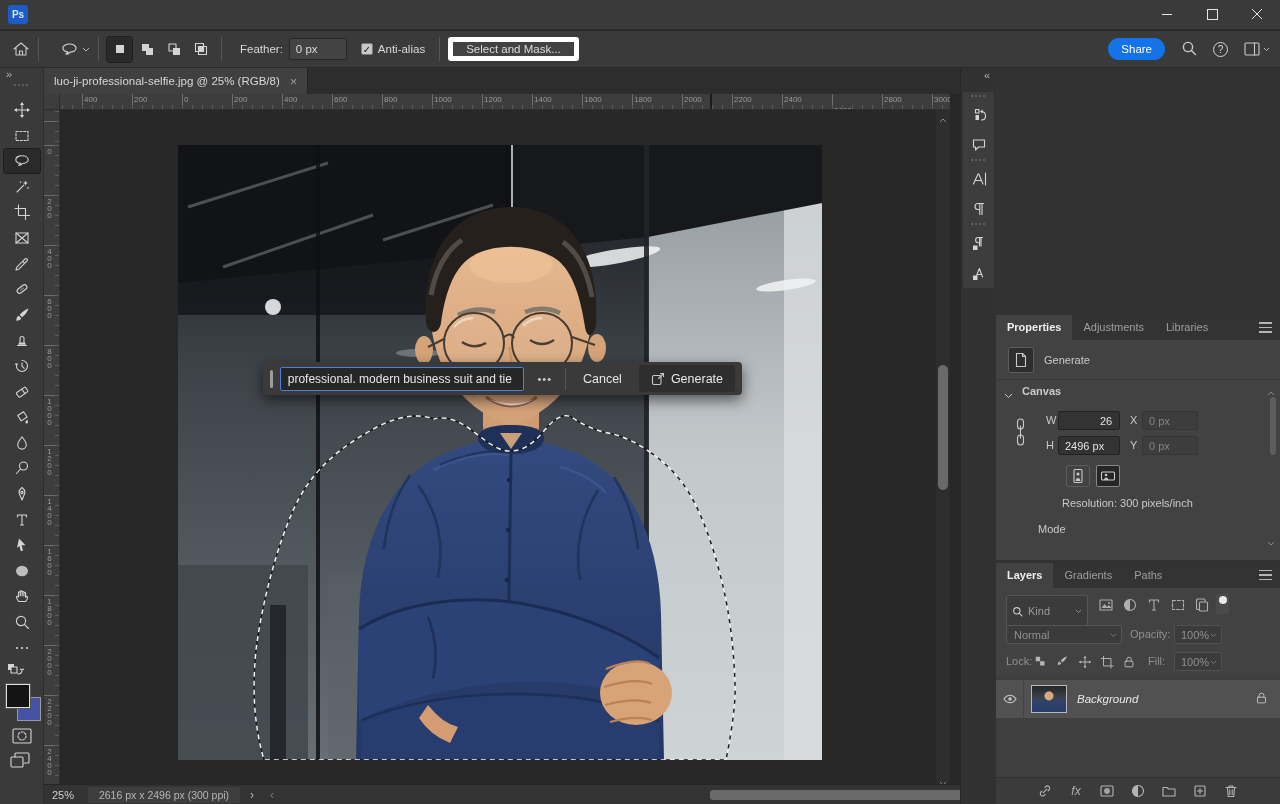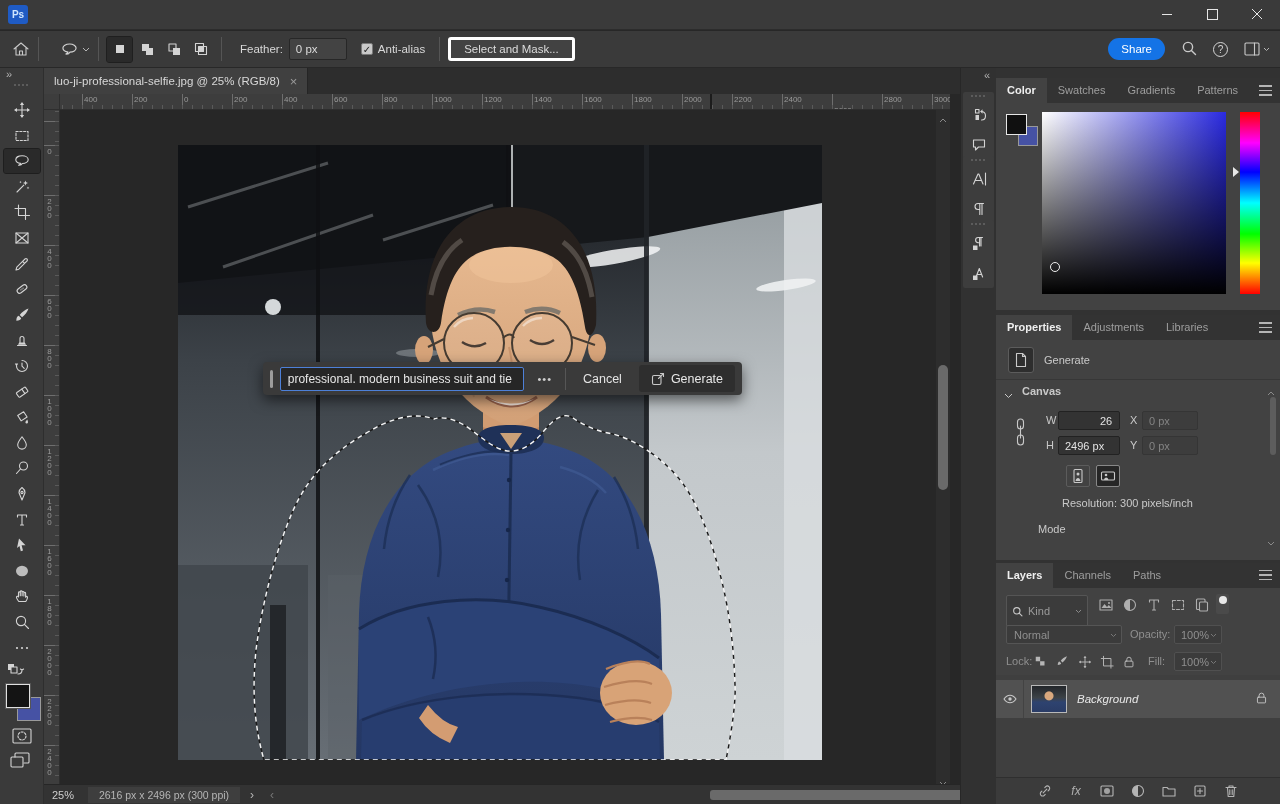--- a/index.html
+++ b/index.html
@@ -19,21 +19,21 @@
   #optionsbar { left:0; top:31px; width:1280px; height:37px; background:#3a3a3a; border-bottom:1px solid #282828; display:flex; align-items:center; }
   .ob-sep { width:1px; height:24px; background:#555; margin:0 8px; }
   .ob-icon { display:flex; align-items:center; justify-content:center; }
   #tool-preview { display:flex; align-items:center; gap:4px; margin-left:14px; }
   #selection-modes { display:flex; gap:2px; }
   .sel-mode { width:25px; height:25px; display:flex; align-items:center; justify-content:center; border-radius:2px; }
   .sel-mode.active { background:#2a2a2a; outline:1px solid #1f1f1f; }
   .ob-label { font-size:11.5px; color:#d8d8d8; }
   #feather-input { width:58px; height:22px; background:#434343; border:1px solid #272727; border-radius:2px; color:#dcdcdc; font-size:11.5px; padding:0 6px; margin-left:6px; }
   #antialias-box { width:12px; height:12px; background:#c9c9c9; border:1px solid #7a7a7a; border-radius:2px; color:#222; font-size:10px; line-height:11px; text-align:center; margin-right:5px; }
-  #select-mask-btn { height:24px; background:#424242; border:3px solid #ffffff; border-radius:3px; color:#dcdcdc; font-size:11.5px; padding:0 13px; }
+  #select-mask-btn { height:24px; background:#424242; border:5px solid #ffffff; border-radius:3px; color:#dcdcdc; font-size:11.5px; padding:0 13px; }
   #ob-right { margin-left:auto; display:flex; align-items:center; gap:16px; margin-right:10px; }
   #share-btn { height:22px; padding:0 13px; border-radius:11px; background:#1473e6; color:#fff; font-size:11.5px; border:none; display:flex; align-items:center; }
   #help-icon { width:15px; height:15px; border:1.3px solid #d6d6d6; border-radius:50%; font-size:10px; display:flex; align-items:center; justify-content:center; color:#d6d6d6; }
 
   
   #tabbar { left:44px; top:68px; width:916px; height:26px; background:#2d2d2d; display:flex;text-align:center; }
   #doc-tab { height:26px; background:#404040; display:flex; align-items:center; padding:0 10px; gap:10px; border-right:1px solid #252525; }
   #doc-tab-title { font-size:11.5px; color:#d8d8d8; }
   #doc-tab-close { color:#9a9a9a; font-size:13px; }
 
@@ -631,39 +631,20 @@
           <svg width="16" height="16" viewBox="0 0 16 16" class="tsvg">
             <path d="M5 12L8.3 3.5 11.6 12M6.2 9.5h4.2"></path>
             <rect class="f" x="2" y="10.5" width="4.5" height="4.5"></rect>
           </svg>
         </div>
       </div>
     </div>
 
   <div id="panels" class="abs">
 
-    <section class="pgroup" id="color-group" style="top:10px;height:232px">
-      <div class="ptabs" id="color-tabs">
-          <span class="ptab active">Color</span>
-          <span class="ptab">Swatches</span>
-          <span class="ptab">Gradients</span>
-          <span class="ptab">Patterns</span>
-        </div>
-      <span class="pmenu"></span>
-      <div id="fgbg">
-        <div class="bg"></div>
-        <div class="fg"></div>
-      </div>
-      <div id="color-field">
-        <div id="field-cursor"></div>
-      </div>
-      <div id="hue-bar">
-        <div id="hue-marker"></div>
-      </div>
-    </section>
 
     <section class="pgroup" id="props-group" style="top:247px;height:245px">
       <div class="ptabs" id="props-tabs">
           <span class="ptab active">Properties</span>
           <span class="ptab">Adjustments</span>
           <span class="ptab">Libraries</span>
         </div>
       <span class="pmenu"></span>
       <div id="doc-type-icon">
         <svg width="14" height="16" viewBox="0 0 14 16" class="svgi">
@@ -715,21 +696,21 @@
           <div id="props-thumb"></div>
         </div>
       <span class="abs" style="right:5px;top:220px"><svg width="8" height="5">
             <path d="M1 1l3 3 3-3" stroke="#8a8a8a" fill="none"></path>
           </svg></span>
     </section>
 
     <section class="pgroup" id="layers-group" style="top:495px;height:241px">
       <div class="ptabs" id="layers-tabs">
           <span class="ptab active">Layers</span>
-          <span class="ptab">Channels</span>
+          <span class="ptab">Gradients</span>
           <span class="ptab">Paths</span>
         </div>
       <span class="pmenu"></span>
       <div id="kind-box">
         <svg width="11" height="11" viewBox="0 0 16 16" class="svgi" style="stroke-width:1.6">
             <circle cx="7" cy="7" r="4.6"></circle>
             <path d="M10.4 10.4L14.5 14.5"></path>
           </svg>
         <span>Kind</span>
         <svg style="margin-left:auto" width="7" height="5">

